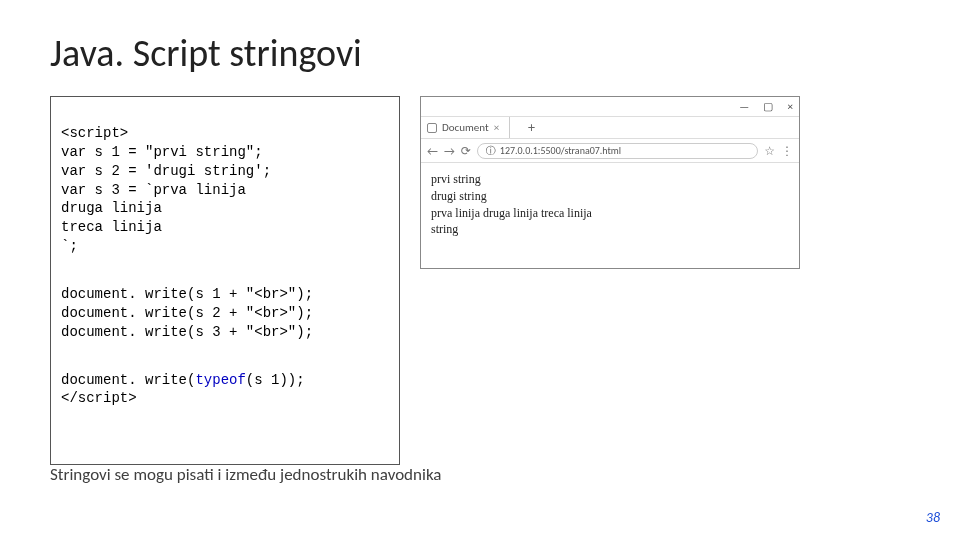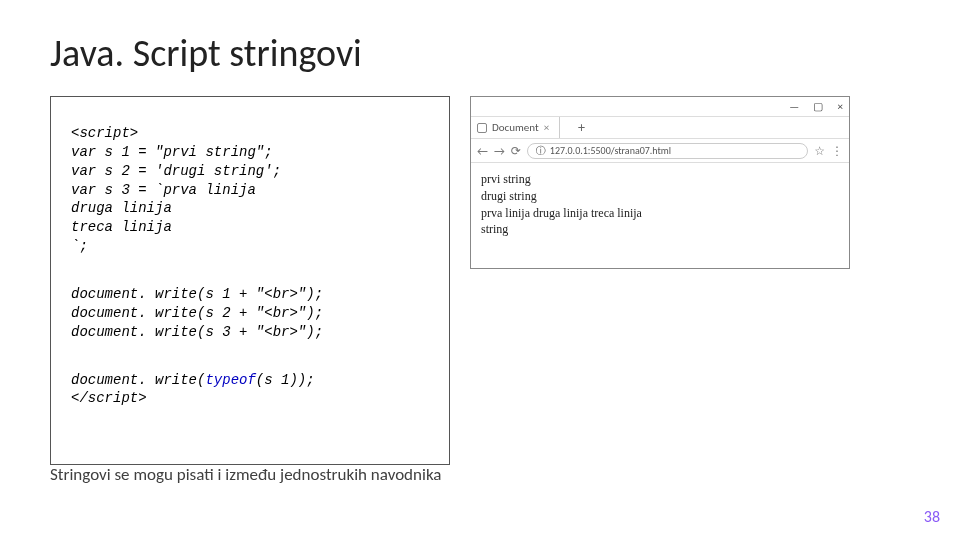--- a/index.html
+++ b/index.html
@@ -18,28 +18,27 @@
     color: #222;
     margin-bottom: 20px;
   }
   .content-row {
     display: flex;
     gap: 20px;
     align-items: flex-start;
   }
   .code-box {
     border: 1px solid #555;
-    width: 400px;
-    padding: 8px 20px;
+    width: 350px;
+    padding: 8px 10px;
     font-family: Consolas, "Courier New", monospace;
     font-size: 14px;
     line-height: 1.35;
     color: #000;
     white-space: pre;
-    font-style: italic;
   }
   .kw { color: #0000c0; }
   .browser {
     border: 1px solid #888;
     width: 380px;
     font-size: 11px;
     color: #555;
     background: #fff;
   }
   .browser-top {
@@ -104,22 +103,23 @@
     position: absolute;
     left: 50px;
     bottom: 55px;
     font-size: 17px;
     color: #404040;
   }
   .page-num {
     position: absolute;
     right: 20px;
     bottom: 14px;
-    font-size: 16px;
-    color: #8b5cf6;
+    font-size: 14px;
+    color: #1d4ed8;
+    font-style: italic;
   }
   .code-block { margin-bottom: 10px; }
 </style>
 </head>
 <body>
 
 <div class="slide">
   <h1 class="title">Java. Script stringovi</h1>
 
   <div class="content-row">

